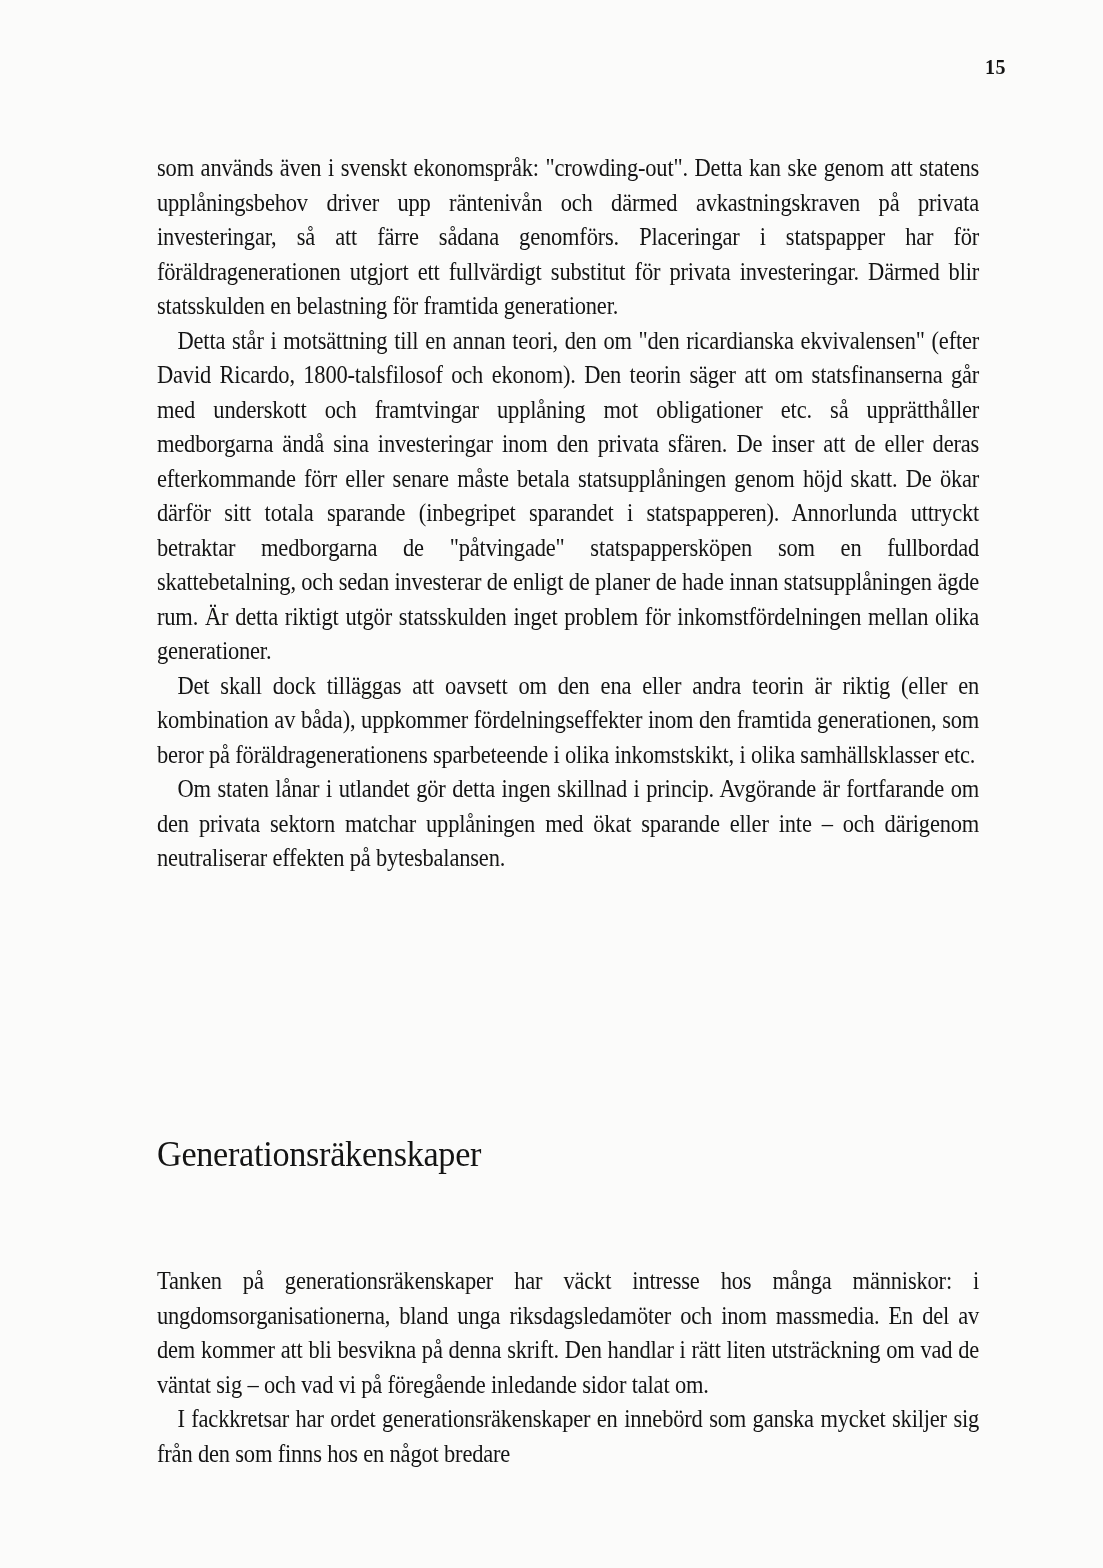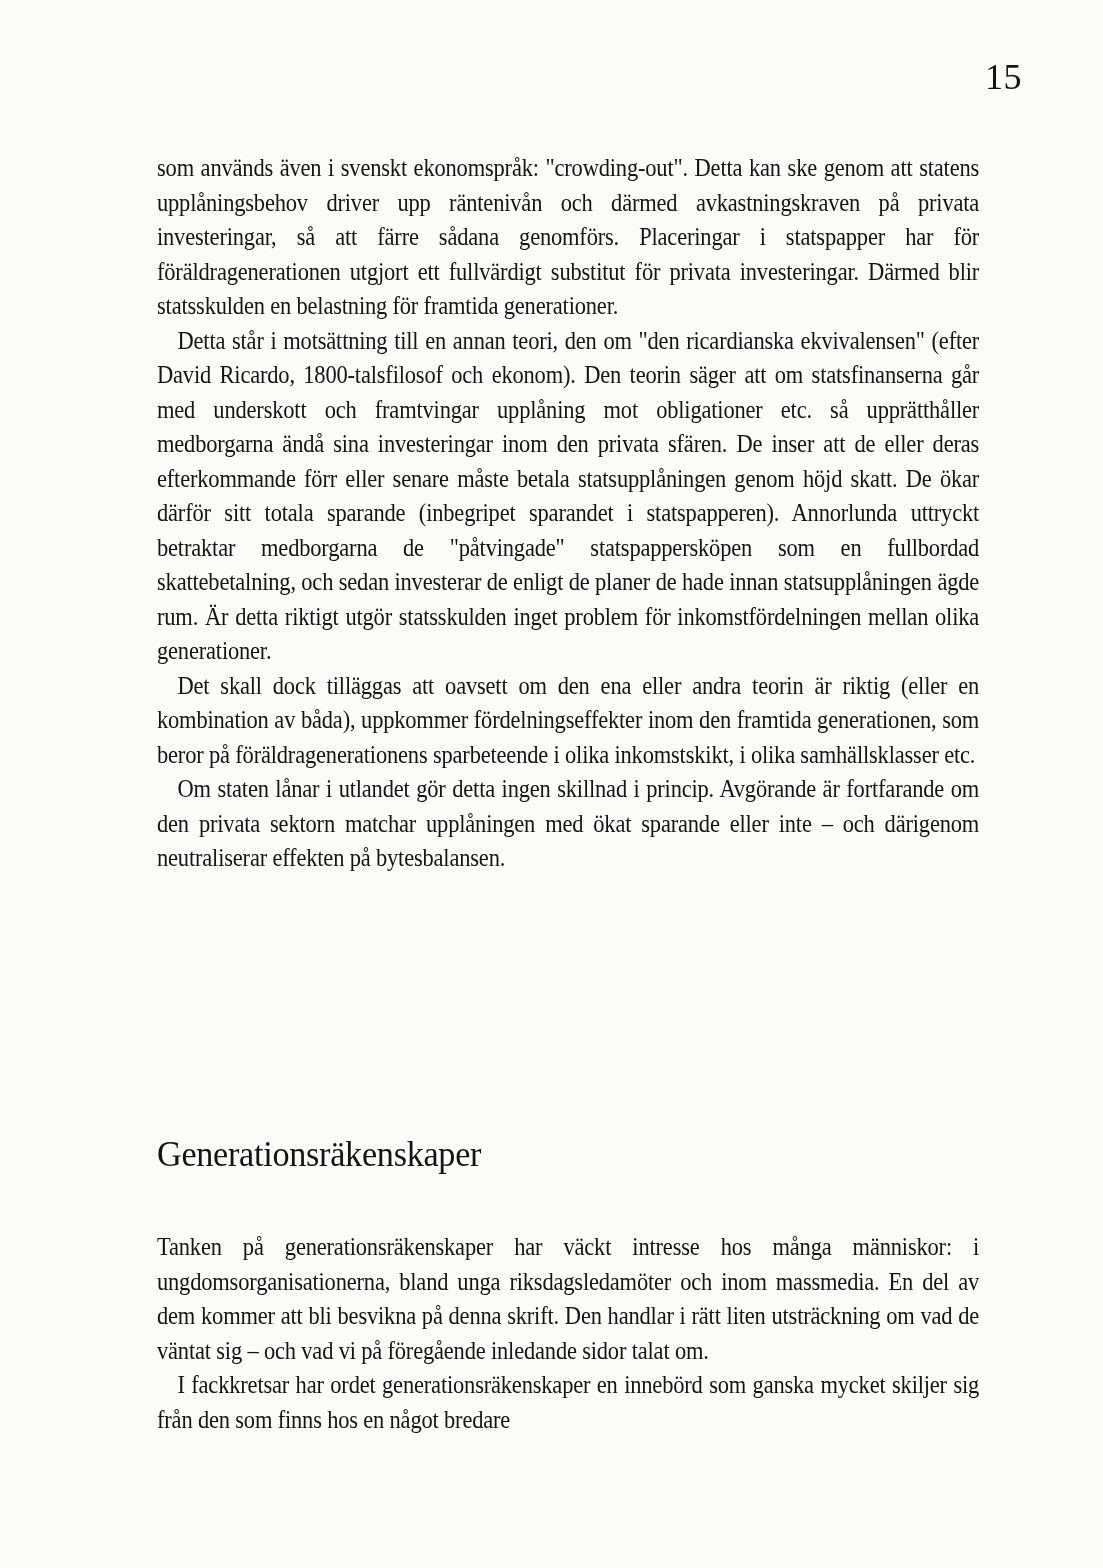--- a/index.html
+++ b/index.html
@@ -7,43 +7,43 @@
       width: 1103px; height: 1568px;
       background: #fbfbfa;
       position: relative;
       overflow: hidden;
       font-family: "Liberation Serif", "DejaVu Serif", serif;
       color: #141414;
     }
     .page-number {
       position: absolute;
       left: 985px; top: 56px;
-      font-size: 36px;
-      font-weight: normal;
+      font-size: 20px;
+      font-weight: bold;
       letter-spacing: 0.5px;
     }
     .body-block {
       position: absolute;
       left: 157px;
       width: 822px;
     }
     .para {
       margin: 0;
       font-size: 24.2px;
       line-height: 34.5px;
       text-align: justify;
       text-align-last: left;
       letter-spacing: -0.2px;
       transform: scaleX(0.93);
       transform-origin: left top;
       width: 884px;
     }
     .para.indent { text-indent: 22px; }
     #block1 { top: 151px; }
-    #block2 { top: 1230px; }
+    #block2 { top: 1264px; }
     .heading {
       position: absolute;
       left: 157px; top: 1133px;
       margin: 0;
       font-size: 36px;
       font-weight: normal;
       letter-spacing: -0.3px;
       transform: scaleX(0.95);
       transform-origin: left top;
     }

